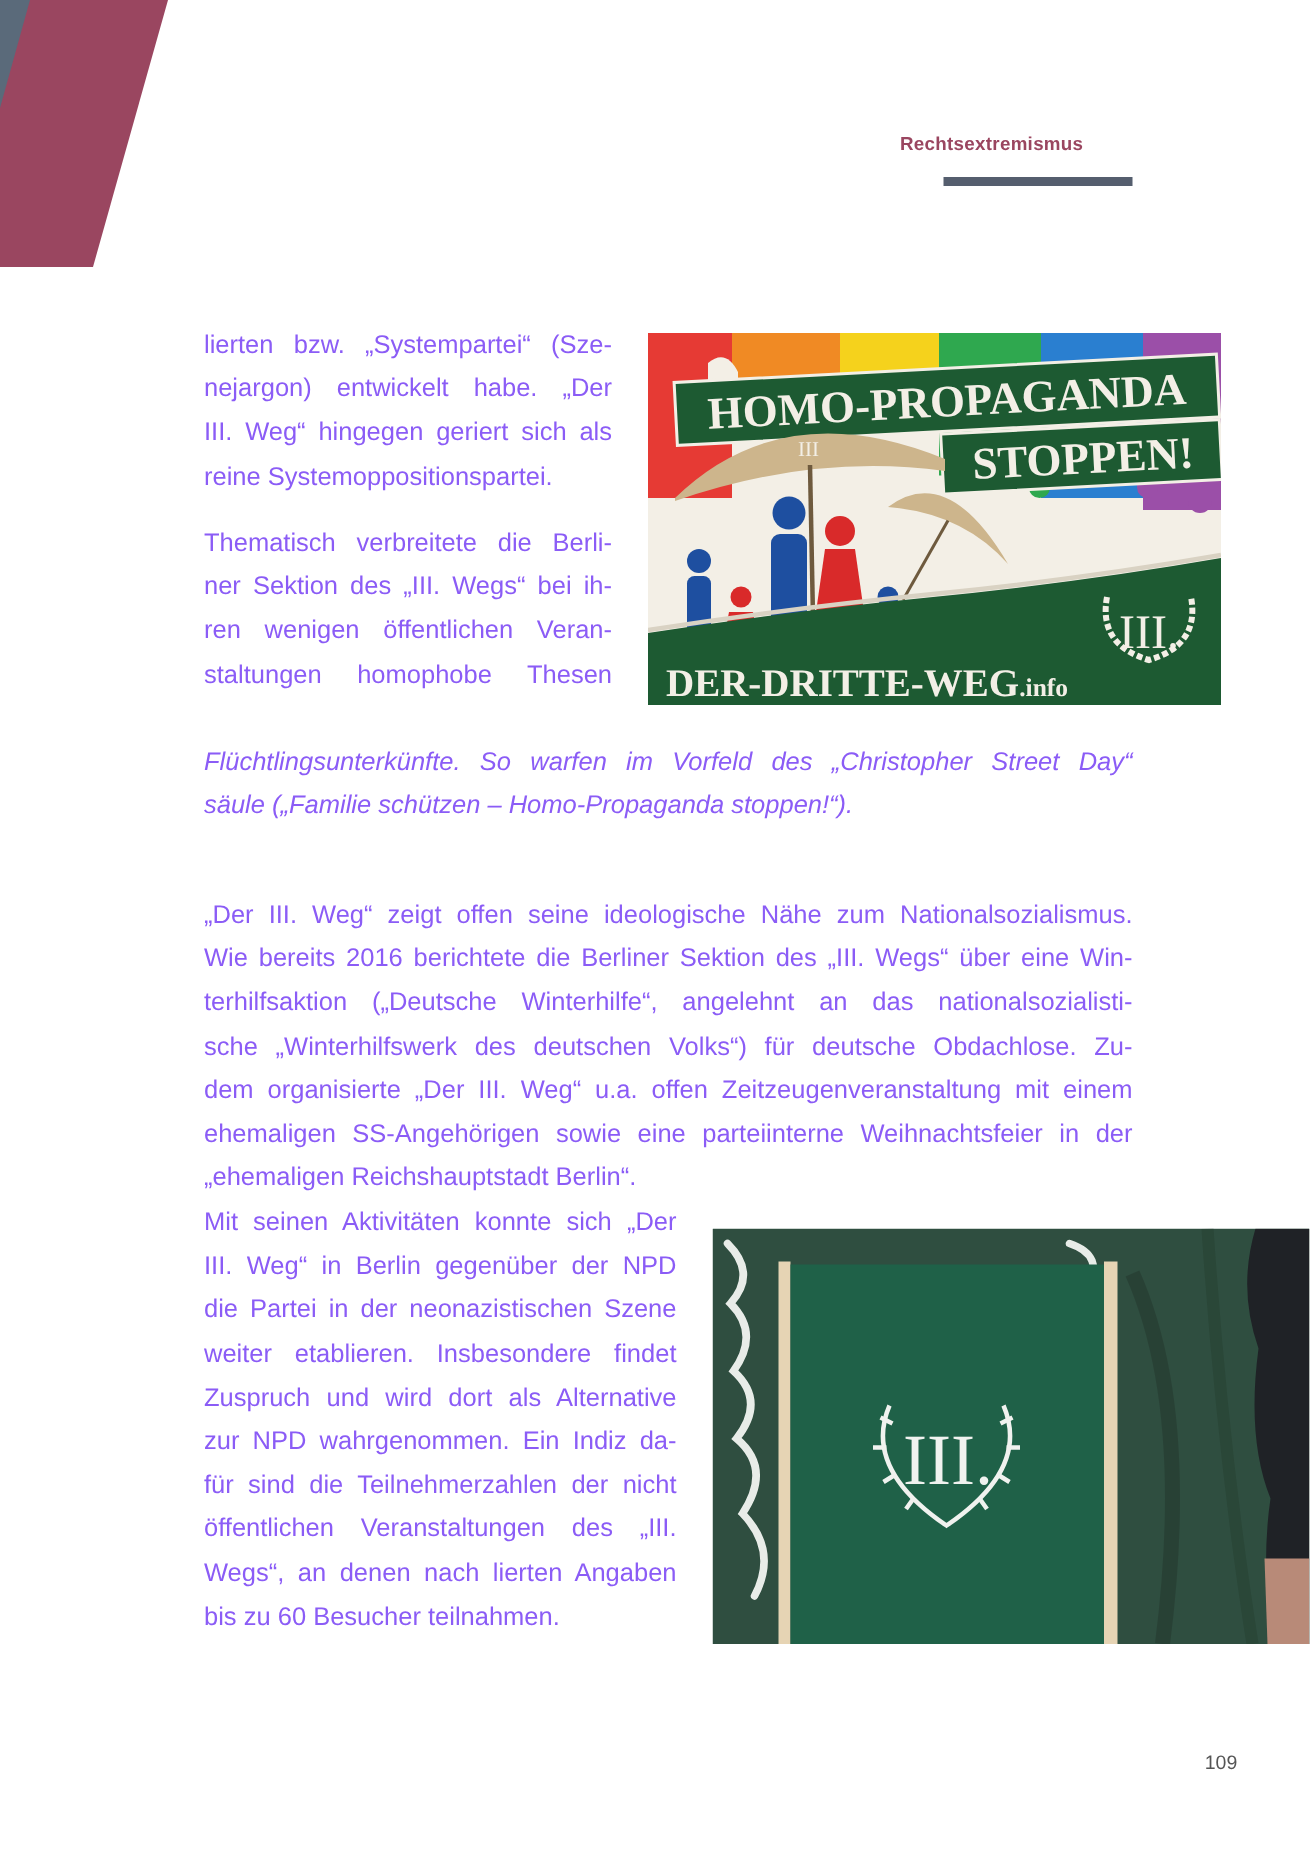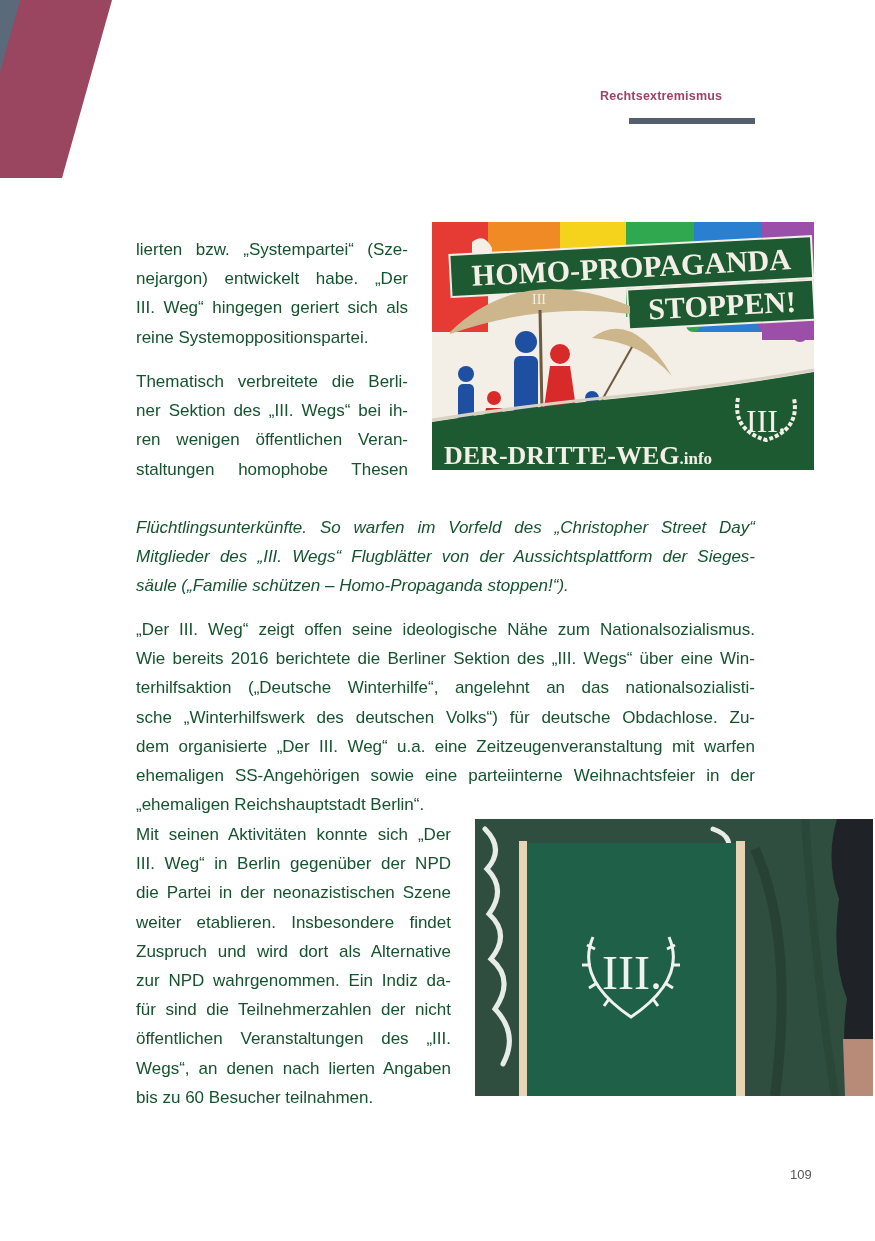--- a/index.html
+++ b/index.html
@@ -3,27 +3,27 @@
 <meta charset="utf-8">
 <style>
   html, body { margin: 0; padding: 0; background: #ffffff; }
   body { width: 875px; height: 1241px; position: relative; overflow: hidden; font-family: "Liberation Sans", "DejaVu Sans", sans-serif; color: #1a1a1a; }
 
   .corner { position: absolute; left: 0; top: 0; width: 115px; height: 180px; }
 
   .running-head { position: absolute; left: 600px; top: 89px; width: 155px; font-size: 12.5px; font-weight: bold; color: #9a4660; letter-spacing: 0.2px; }
   .running-bar { position: absolute; left: 629px; top: 118px; width: 126px; height: 6px; background: #555e6e; }
 
-  .txt { position: absolute; font-size: 17px; line-height: 29.2px; color: #14532d; text-align: justify; font-family: "Liberation Sans Narrow", "Liberation Sans", sans-serif; margin-top: 20px; }
+  .txt { position: absolute; font-size: 17px; line-height: 29.2px; color: #8b5cf6; text-align: justify; font-family: "Liberation Sans Narrow", "Liberation Sans", sans-serif; }
   .line { display: block; white-space: nowrap; text-align-last: justify; text-align: justify; }
   .line.last { text-align-last: left; }
 
   .fig { position: absolute; overflow: hidden; }
 
-  .page-num { position: absolute; left: 790px; top: 1167px; width: 48px; text-align: left; font-size: 13px; color: #555; }
+  .page-num { position: absolute; left: 790px; top: 1167px; width: 48px; text-align: center; font-size: 13px; color: #555; }
 </style>
 </head>
 <body>
 
 <svg class="corner" viewBox="0 0 115 180" width="115" height="180">
   <polygon points="0,0 112,0 62,178 0,178" fill="#9a4660"></polygon>
   <polygon points="0,0 20,0 0,72" fill="#5a6a7a"></polygon>
 </svg>
 
 <div class="running-head">Rechtsextremismus</div>
@@ -37,30 +37,29 @@
 </div>
 
 <div class="txt" style="left:136px; top:347px; width:272px;">
   <span class="line">Thematisch verbreitete die Berli-</span>
   <span class="line">ner Sektion des „III. Wegs“ bei ih-</span>
   <span class="line">ren wenigen öffentlichen Veran-</span>
   <span class="line">staltungen homophobe Thesen</span>
 </div>
 <div class="txt" style="left:136px; top:493px; width:619px;font-style:italic;">
   <span class="line">Flüchtlingsunterkünfte. So warfen im Vorfeld des „Christopher Street Day“</span>
-  <span class="line">Mitglieder des „III. Wegs“ Flugblätter von der Aussichtsplattform der Sieges-</span>
   <span class="line last">säule („Familie schützen – Homo-Propaganda stoppen!“).</span>
 </div>
 
 <div class="txt" style="left:136px; top:595px; width:619px;">
   <span class="line">„Der III. Weg“ zeigt offen seine ideologische Nähe zum Nationalsozialismus.</span>
   <span class="line">Wie bereits 2016 berichtete die Berliner Sektion des „III. Wegs“ über eine Win-</span>
   <span class="line">terhilfsaktion („Deutsche Winterhilfe“, angelehnt an das nationalsozialisti-</span>
   <span class="line">sche „Winterhilfswerk des deutschen Volks“) für deutsche Obdachlose. Zu-</span>
-  <span class="line">dem organisierte „Der III. Weg“ u.a. eine Zeitzeugenveranstaltung mit warfen</span>
+  <span class="line">dem organisierte „Der III. Weg“ u.a. offen Zeitzeugenveranstaltung mit einem</span>
   <span class="line">ehemaligen SS-Angehörigen sowie eine parteiinterne Weihnachtsfeier in der</span>
   <span class="line last">„ehemaligen Reichshauptstadt Berlin“.</span>
 </div>
 
 <div class="txt" style="left:136px; top:800px; width:315px;">
   <span class="line">Mit seinen Aktivitäten konnte sich „Der</span>
   <span class="line">III. Weg“ in Berlin gegenüber der NPD</span>
   <span class="line">die Partei in der neonazistischen Szene</span>
   <span class="line">weiter etablieren. Insbesondere findet</span>
   <span class="line">Zuspruch und wird dort als Alternative</span>

